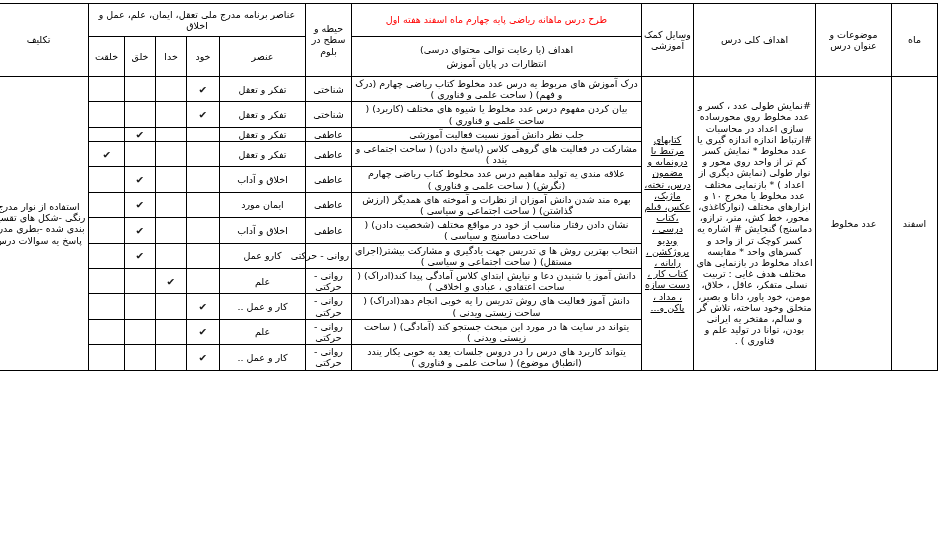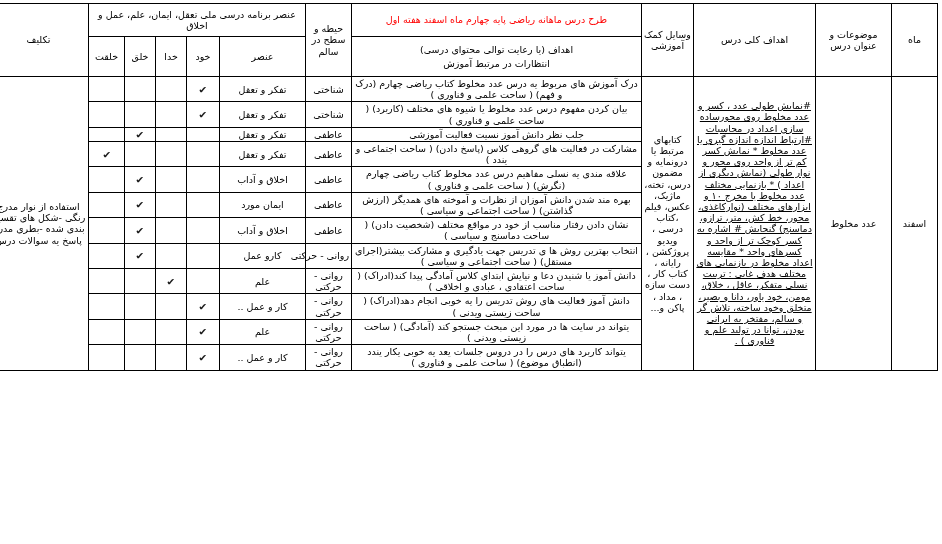--- a/index.html
+++ b/index.html
@@ -90,27 +90,27 @@
     font-size: 10px;
     line-height: 1.55;
     margin-left: 40px;
   }
   td.goals {
     vertical-align: top;
     text-align: center;
     padding: 2px 4px;
     font-size: 9.7px;
     line-height: 1.5;
+  }
+  td.aids {
+    vertical-align: top;
+    padding: 2px 2px;
+    font-size: 9.5px;
+    line-height: 1.62;
     text-decoration: underline;
-  }
-  td.aids {
-    vertical-align: top;
-    padding: 2px 2px;
-    font-size: 9.5px;
-    line-height: 1.62;
   }
   td.task {
     vertical-align: top;
     padding: 3px 6px;
     font-size: 9.7px;
     line-height: 1.58;
     text-align: center;
   }
   td.subject, td.month {
     vertical-align: top;
@@ -151,28 +151,28 @@
         <col class="c-khelghat">
       <col class="c-task">
     </colgroup>
     <thead>
       <tr>
         <td rowspan="2" class="hdr-tall">ماه</td>
         <td rowspan="2" class="hdr-tall">موضوعات و عنوان درس</td>
         <td rowspan="2" class="hdr-tall">اهداف کلی درس</td>
         <td rowspan="2" class="hdr-tall hdr-small">وسایل کمک آموزشی</td>
         <td class="title-red">طرح درس ماهانه ریاضی پایه چهارم ماه اسفند هفته اول</td>
-        <td rowspan="2" class="hdr-tall hdr-small">حیطه و سطح در سالم</td>
-        <td colspan="5" class="hdr-elements">عنصر برنامه درسی ملی تعقل، ایمان، علم، عمل و اخلاق</td>
+        <td rowspan="2" class="hdr-tall hdr-small">حیطه و سطح در بلوم</td>
+        <td colspan="5" class="hdr-elements">عناصر برنامه مدرج ملی تعقل، ایمان، علم، عمل و اخلاق</td>
         <td rowspan="2" class="hdr-tall">تکلیف</td>
       </tr>
       <tr>
         <td class="sub-line">
           <span class="hdr-stack">اهداف (یا رعایت توالی محتوای درسی)</span>
-          <span class="hdr-stack">انتظارات در مرتبط آموزش</span>
+          <span class="hdr-stack">انتظارات در پایان آموزش</span>
         </td>
         <td>عنصر</td>
         <td>خود</td>
         <td>خدا</td>
         <td>خلق</td>
         <td>خلقت</td>
       </tr>
     </thead>
     <tbody>
       <tr>
@@ -210,21 +210,21 @@
       <tr>
         <td class="obj">مشارکت در فعالیت های گروهی کلاس (پاسخ دادن) ( ساحت اجتماعی و یندد )</td>
         <td class="domain">عاطفی</td>
         <td class="element">تفکر و تعقل</td>
         <td class="mark"><span class="tick"></span></td>
         <td class="mark"><span class="tick"></span></td>
         <td class="mark"><span class="tick"></span></td>
         <td class="mark"><span class="tick">✔</span></td>
       </tr>
       <tr>
-        <td class="obj">علاقه مندی یه نسلی مفاهیم درس عدد مخلوط کتاب ریاضی چهارم (نگرش) ( ساحت علمی و فناوری )</td>
+        <td class="obj">علاقه مندی یه تولید مفاهیم درس عدد مخلوط کتاب ریاضی چهارم (نگرش) ( ساحت علمی و فناوری )</td>
         <td class="domain">عاطفی</td>
         <td class="element">اخلاق و آداب</td>
         <td class="mark"><span class="tick"></span></td>
         <td class="mark"><span class="tick"></span></td>
         <td class="mark"><span class="tick">✔</span></td>
         <td class="mark"><span class="tick"></span></td>
       </tr>
       <tr>
         <td class="obj">بهره مند شدن دانش آموزان از نظرات و آموخته های همدیگر (ارزش گذاشتن) ( ساحت اجتماعی و سیاسی )</td>
         <td class="domain">عاطفی</td>

